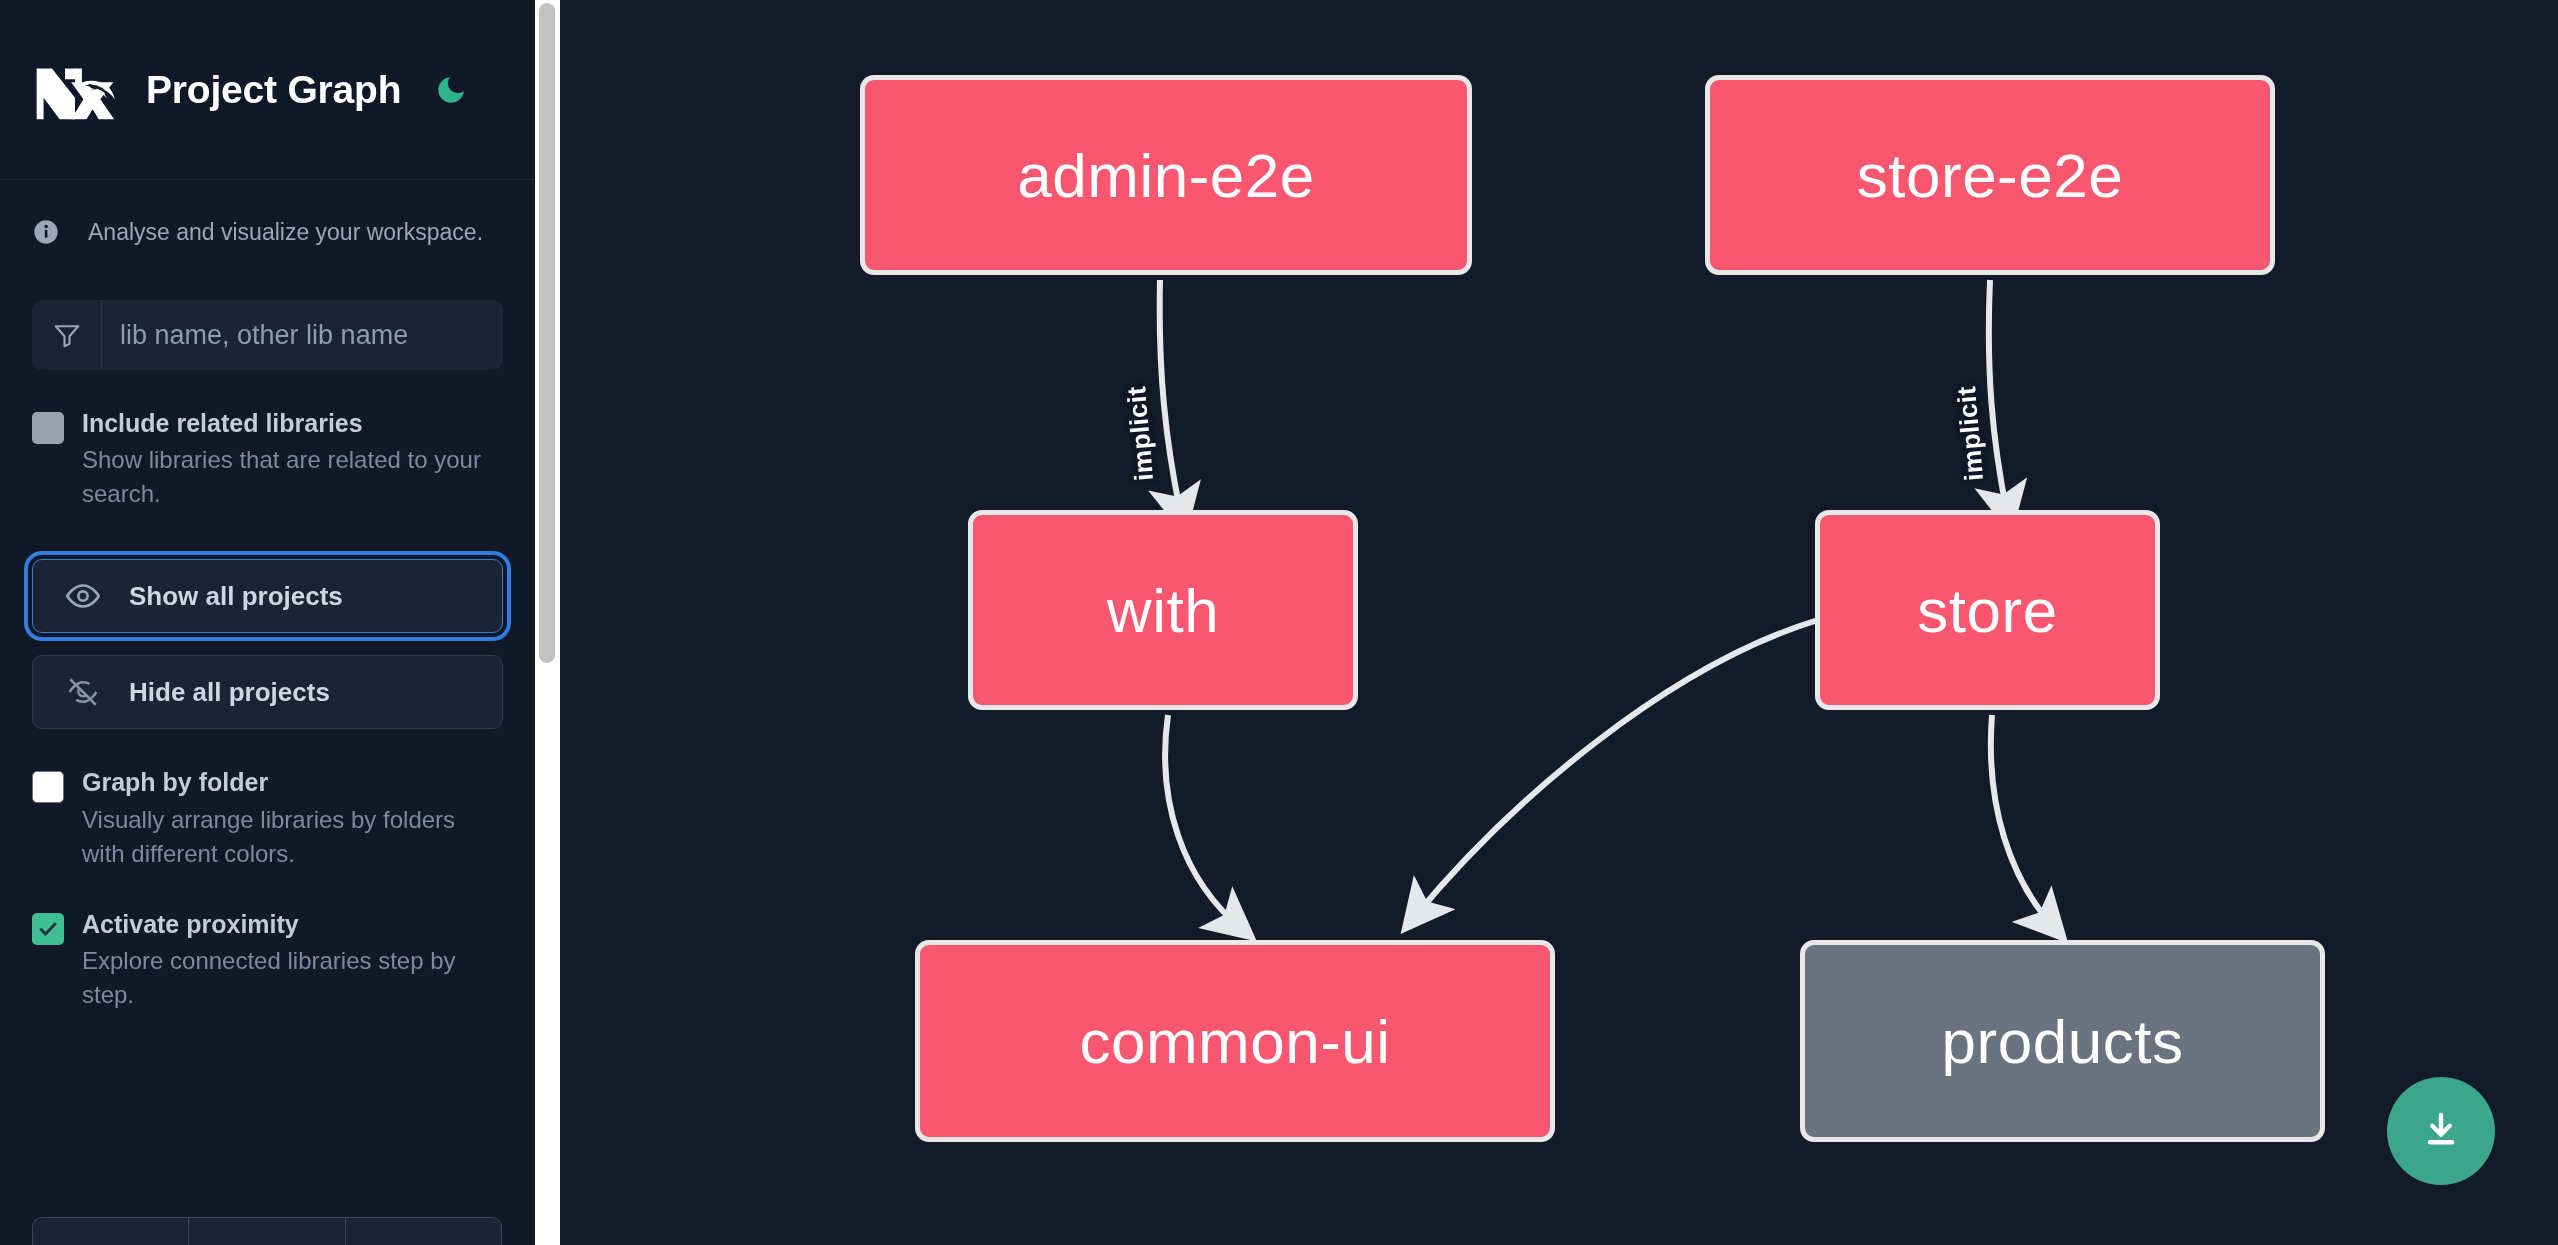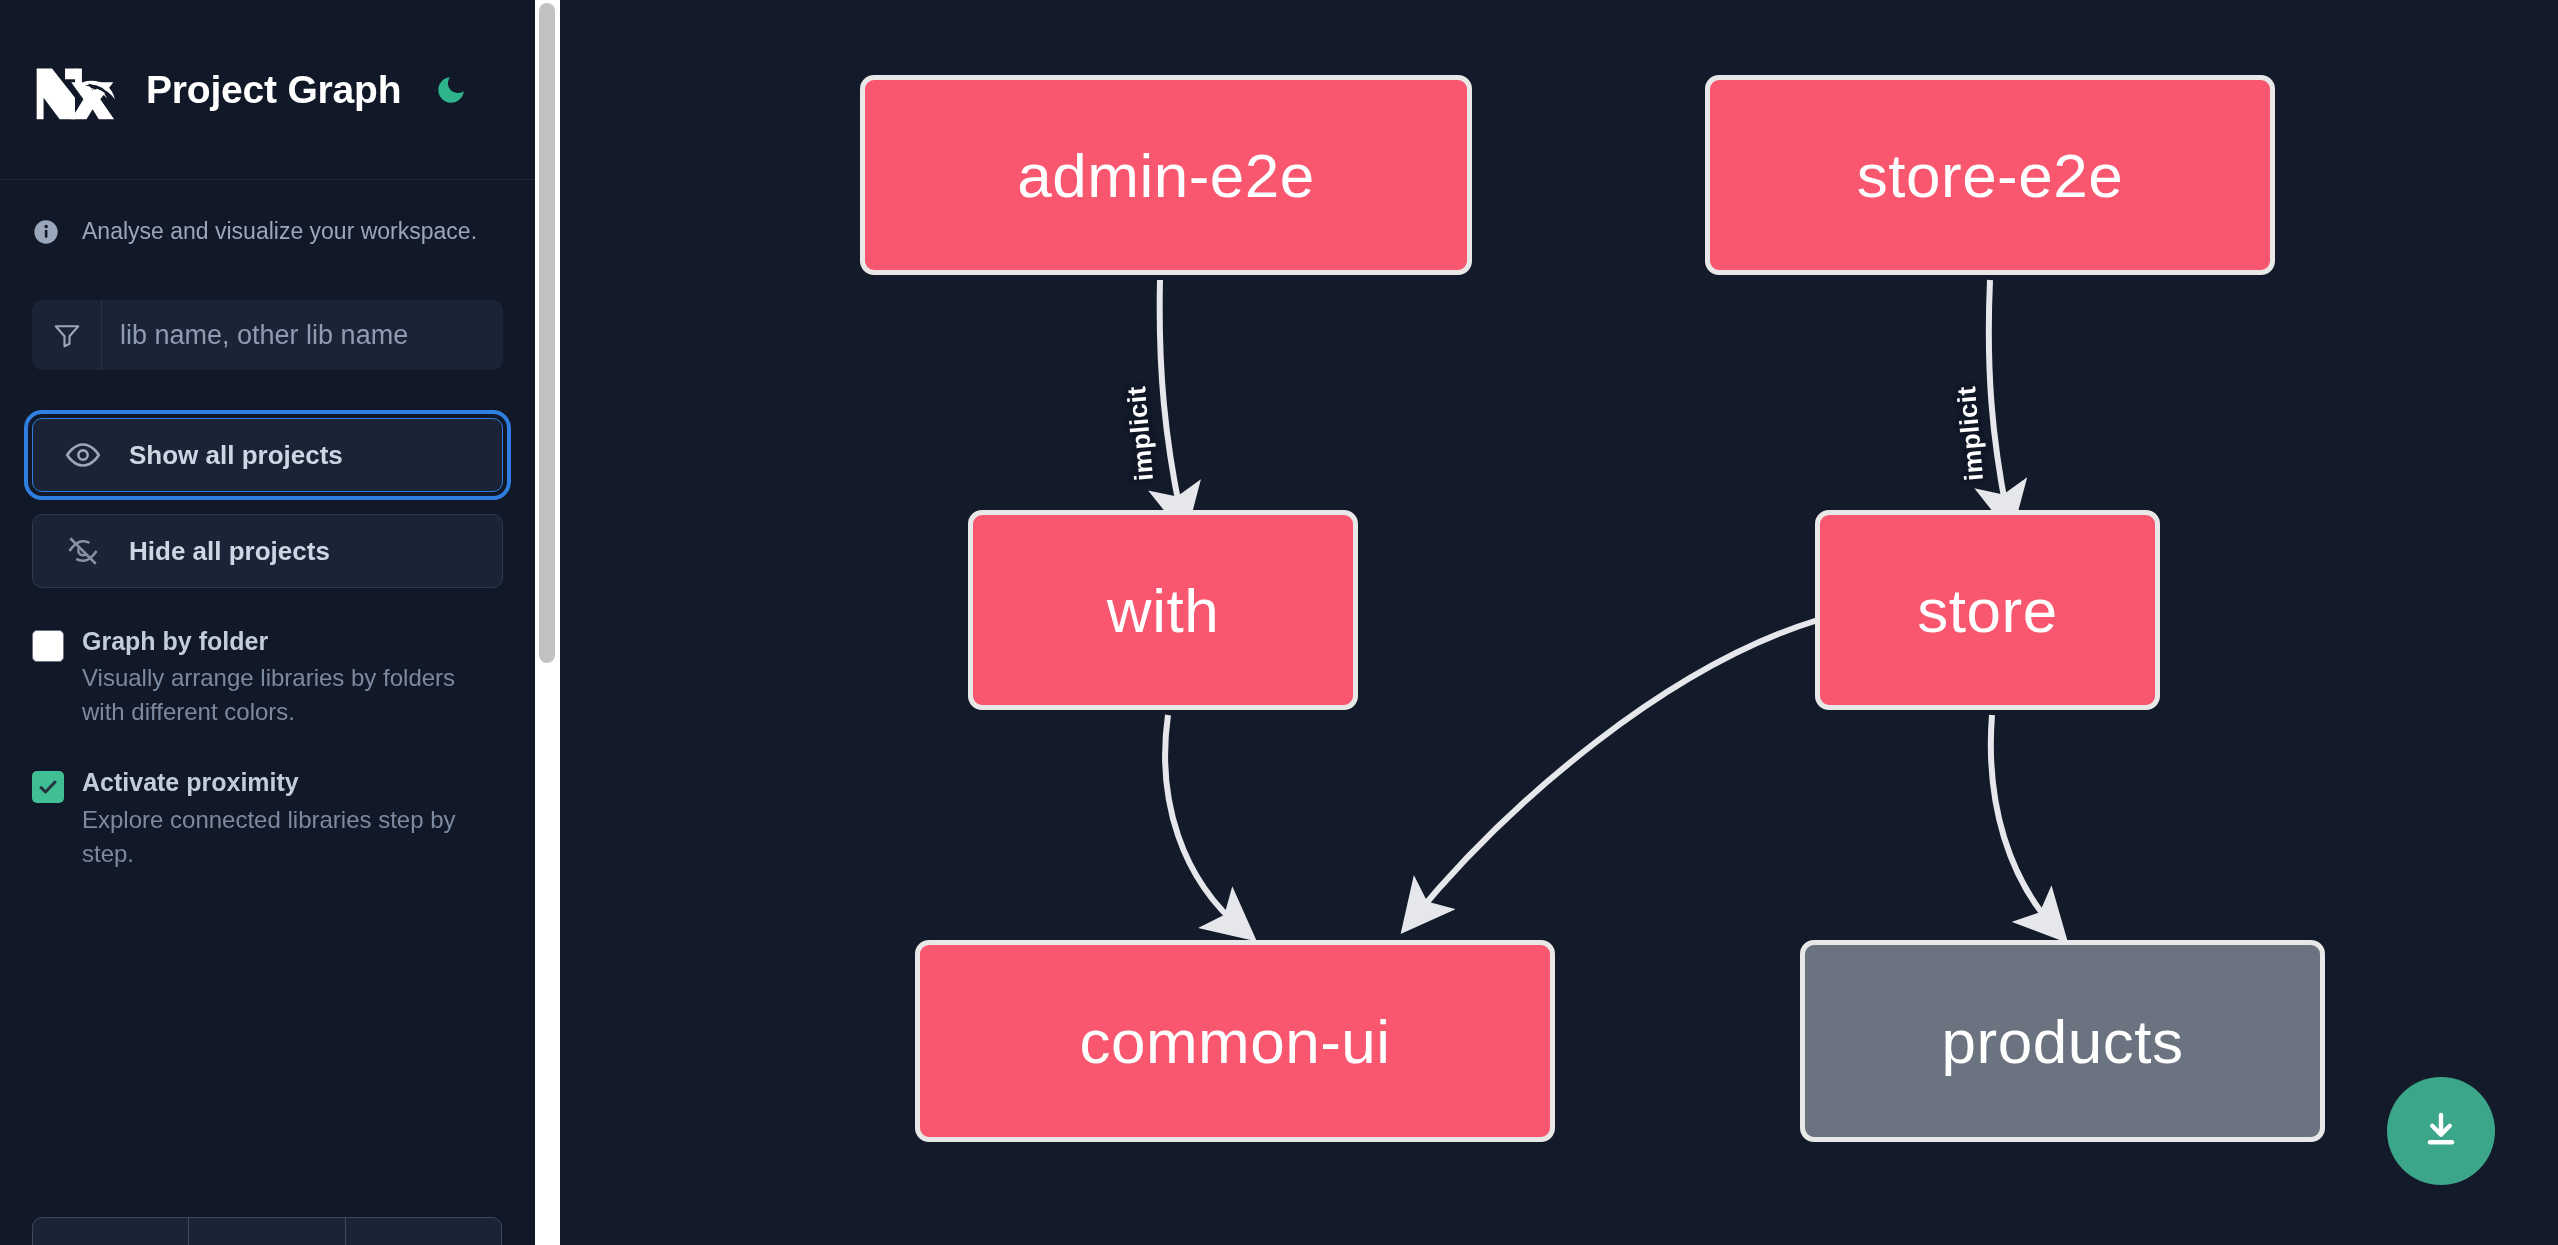--- a/index.html
+++ b/index.html
@@ -38,23 +38,23 @@
   }
   .moon-btn {
     margin-left: 30px; width: 40px; height: 40px;
     display: flex; align-items: center; justify-content: center;
     cursor: pointer;
   }
 
   .sb-body { padding: 0 32px; }
 
   .info-row {
-    display: flex; 
+    display: flex; align-items: center;
     margin-top: 38px;
-    gap: 22px;
+    gap: 28px;
   }
   .info-icon { width: 28px; height: 28px; flex: 0 0 28px; }
   .info-text { color: #9aa7bb; font-size: 23px; }
 
   .filter-box {
     margin-top: 54px;
     height: 70px;
     background: #1b2436;
     border-radius: 10px;
     display: flex; align-items: center;
@@ -204,20 +204,27 @@
 
         <div class="filter-box">
           <span class="filter-icon-wrap">
             <svg width="30" height="30" viewBox="0 0 24 24" fill="none" stroke="#9aa7bb" stroke-width="1.7" stroke-linejoin="round">
               <path d="M3 5h18l-7 8v6l-4 2v-8z"></path>
             </svg>
           </span>
           <input class="filter-input" type="text" placeholder="lib name, other lib name" style="">
         </div>
 
+        <div class="check-group">
+          <span class="cb cb-grey"></span>
+          <span class="cb-txt">
+            <span class="cb-label">Include related libraries</span>
+            <div class="cb-desc">Show libraries that are related to your search.</div>
+          </span>
+        </div>
 
         <div class="btn-stack">
 
           <div class="pbtn pbtn-show pbtn-focus">
             <span class="pbtn-icon">
               <svg width="36" height="36" viewBox="0 0 24 24" fill="none" stroke="#9aa7bb" stroke-width="1.7">
                 <path d="M1.5 12s4-7 10.5-7 10.5 7 10.5 7-4 7-10.5 7S1.5 12 1.5 12z"></path>
                 <circle cx="12" cy="12" r="3.1"></circle>
               </svg>
             </span>

